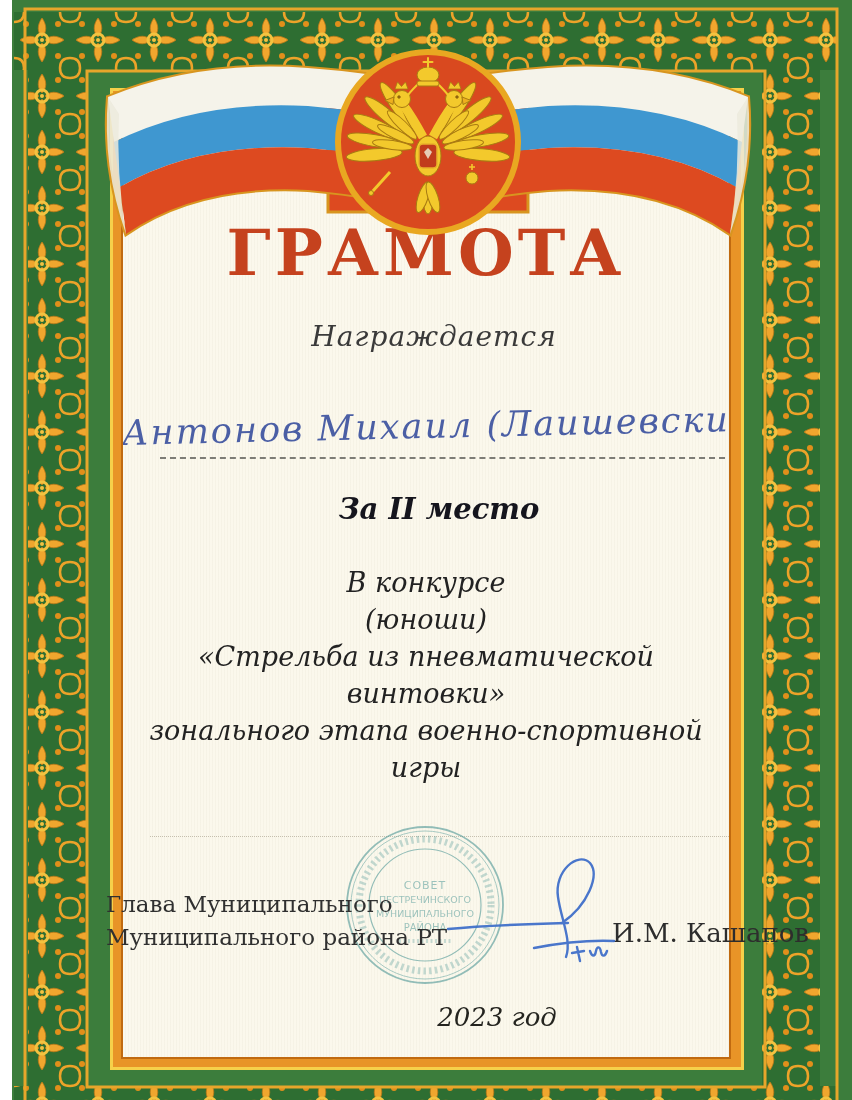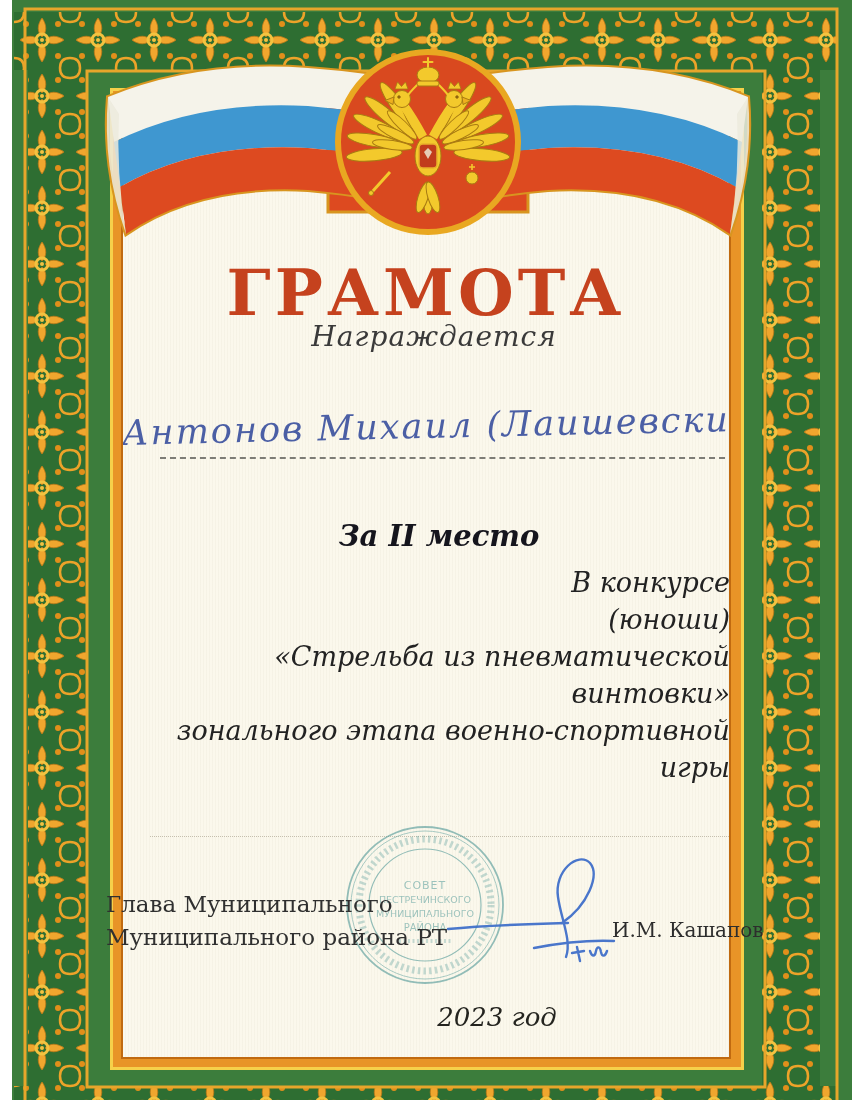--- a/index.html
+++ b/index.html
@@ -10,38 +10,38 @@
          background:#fbf8ec;
          background-image:repeating-linear-gradient(90deg,rgba(120,110,70,.04) 0 1px,transparent 1px 3px);}
   
   .frame-svg{position:absolute;left:0;top:0;z-index:2;pointer-events:none;}
   .content{position:absolute;left:0;top:0;width:852px;height:1100px;z-index:1;}
   .overlay3{z-index:3;}
   .banner{position:absolute;left:78px;top:42px;z-index:4;}
   .sig-scribble{position:absolute;left:430px;top:845px;z-index:5;}
 
   .cert-title{position:absolute;left:122px;top:218px;width:608px;text-align:center;
-      font-size:64px;font-weight:bold;color:#c5421e;letter-spacing:4px;line-height:1.1;margin-top:40px;}
+      font-size:64px;font-weight:bold;color:#c5421e;letter-spacing:4px;line-height:1.1;}
   .awarded{position:absolute;left:130px;top:320px;width:608px;text-align:center;
       font-style:italic;font-size:28px;color:#3a3a3a;letter-spacing:1px;}
   .recipient{position:absolute;left:122px;top:406px;width:608px;text-align:center;
       font-style:italic;font-size:35px;letter-spacing:2px;color:#4b5fa5;
       transform:rotate(-1.3deg);white-space:nowrap;}
   .recipient-line{position:absolute;left:160px;top:457px;width:575px;height:0;
       border-top:2px dashed #4a4a46;opacity:.7;}
   .place{position:absolute;left:135px;top:492px;width:608px;text-align:center;
-      font-style:italic;font-weight:bold;font-size:29px;color:#15151d;margin-top:27px;}
-  .body-text{position:absolute;left:122px;top:564px;width:608px;text-align:right;
+      font-style:italic;font-weight:bold;font-size:29px;color:#15151d;}
+  .body-text{position:absolute;left:122px;top:564px;width:608px;text-align:center;
       font-style:italic;font-size:27px;line-height:37px;color:#222222;}
   .body-text span{display:block;}
   .artifact-line{position:absolute;left:150px;top:836px;width:585px;height:0;
       border-top:1px dotted #c5bfae;}
   .sig-left{position:absolute;left:106px;top:888px;font-size:23px;line-height:33px;
       color:#303030;white-space:nowrap;}
-  .sig-right{position:absolute;left:612px;top:918px;width:150px;font-size:20px;
+  .sig-right{position:absolute;left:612px;top:918px;width:150px;font-size:26px;
       color:#2d2d2d;white-space:nowrap;}
   .stamp{position:absolute;left:327px;top:807px;z-index:3;}
   .year{position:absolute;left:122px;top:1002px;width:608px;text-align:center;
       text-indent:62px;font-style:italic;font-size:26px;color:#24241f;margin-left:40px;}
 </style>
 </head>
 <body>
 
 <div class="page">
 

